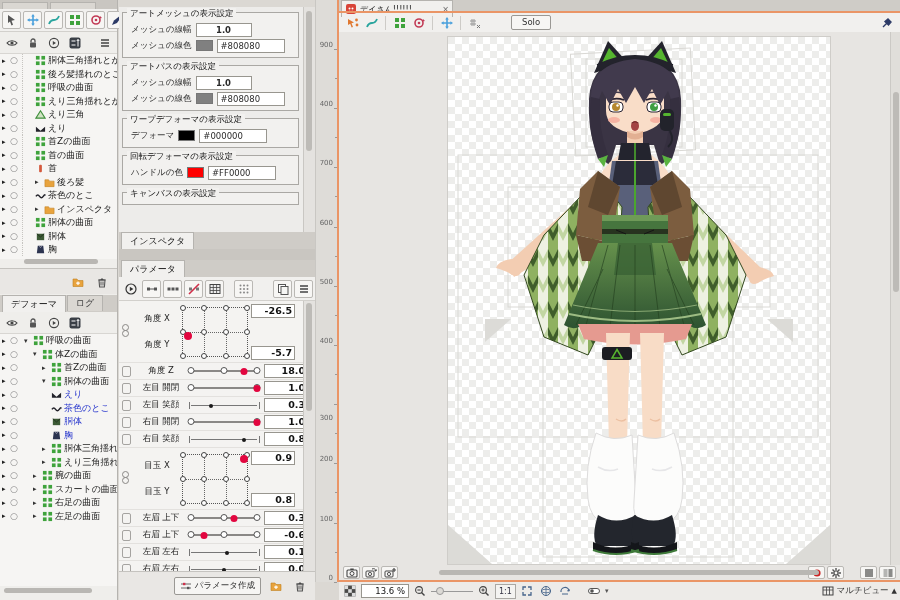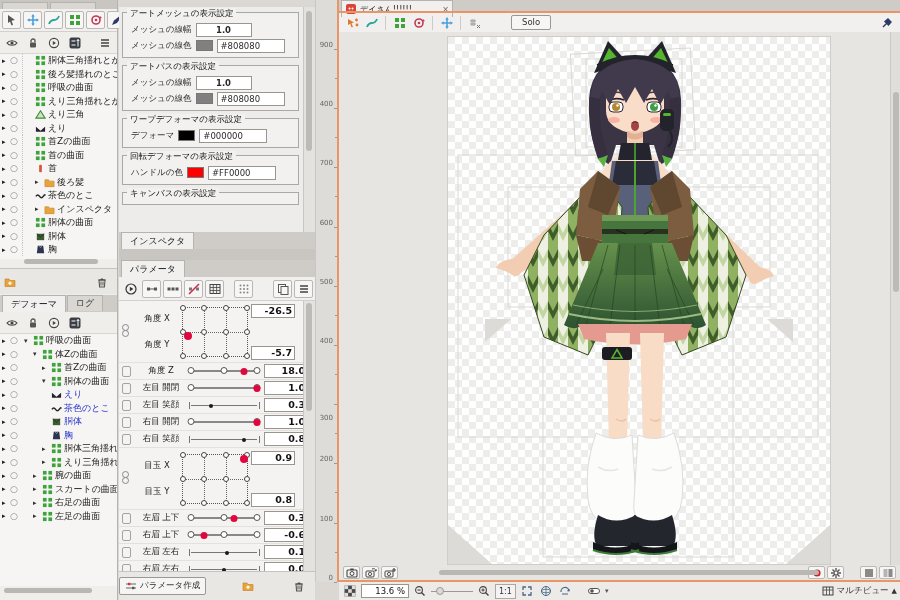--- a/index.html
+++ b/index.html
@@ -25,21 +25,21 @@
   .tree{background:#f6f5f3;overflow:hidden;}
   .trow{display:flex;align-items:center;height:13.5px;padding-left:2px;white-space:nowrap;overflow:hidden;}
   .trow .car{width:8px;font-size:7px;color:#222;flex:none;}
   .trow .cir{width:12px;font-size:9px;color:#888;flex:none;line-height:1;}
   .trow .gl{width:12px;height:13px;border-left:1px dotted #c6c4c0;flex:none;}
   .trow .tcar{width:9px;font-size:7px;color:#333;flex:none;}
   .trow .icn svg{width:11px;height:11px;}
   .trow .lbl{font-size:9px;margin-left:2px;color:#222;}
   .trow.blue .lbl{color:#2433cc;}
   .hthumb{position:absolute;height:5px;border-radius:3px;background:#b9b7b3;}
-  .footbar{background:#e9e7e4;border-top:1px solid #c5c3bf;display:flex;align-items:center;justify-content:space-between;gap:5px;padding-right:6px;box-sizing:border-box;}
+  .footbar{background:#e9e7e4;border-top:1px solid #c5c3bf;display:flex;align-items:center;justify-content:flex-end;gap:5px;padding-right:6px;box-sizing:border-box;}
   .tabsrow{display:flex;background:#cfccc7;height:17px;padding-left:2px;gap:1px;}
   .tab{height:15px;padding:0 8px;font-size:9px;display:flex;align-items:center;border:1px solid #b5b3af;border-bottom:none;
        background:#dad7d2;color:#444;}
   .tab.active{background:#f1f0ee;color:#111;height:16px;}
   
   .group{margin:5px 4px 7px 3px;border:1px solid #aaa8a4;background:#f2f1ef;position:relative;padding:8px 4px 3px;}
   .gtitle{position:absolute;top:-5px;left:4px;background:#f2f1ef;padding:0 3px;font-size:8.5px;color:#111;white-space:nowrap;}
   .grow{display:flex;align-items:center;height:15px;margin:1px 0 1px 4px;font-size:8.5px;gap:4px;}
   .grow .glab{white-space:nowrap;}
   .swatch{width:17px;height:11px;border:1px solid #777;flex:none;box-sizing:border-box;}

